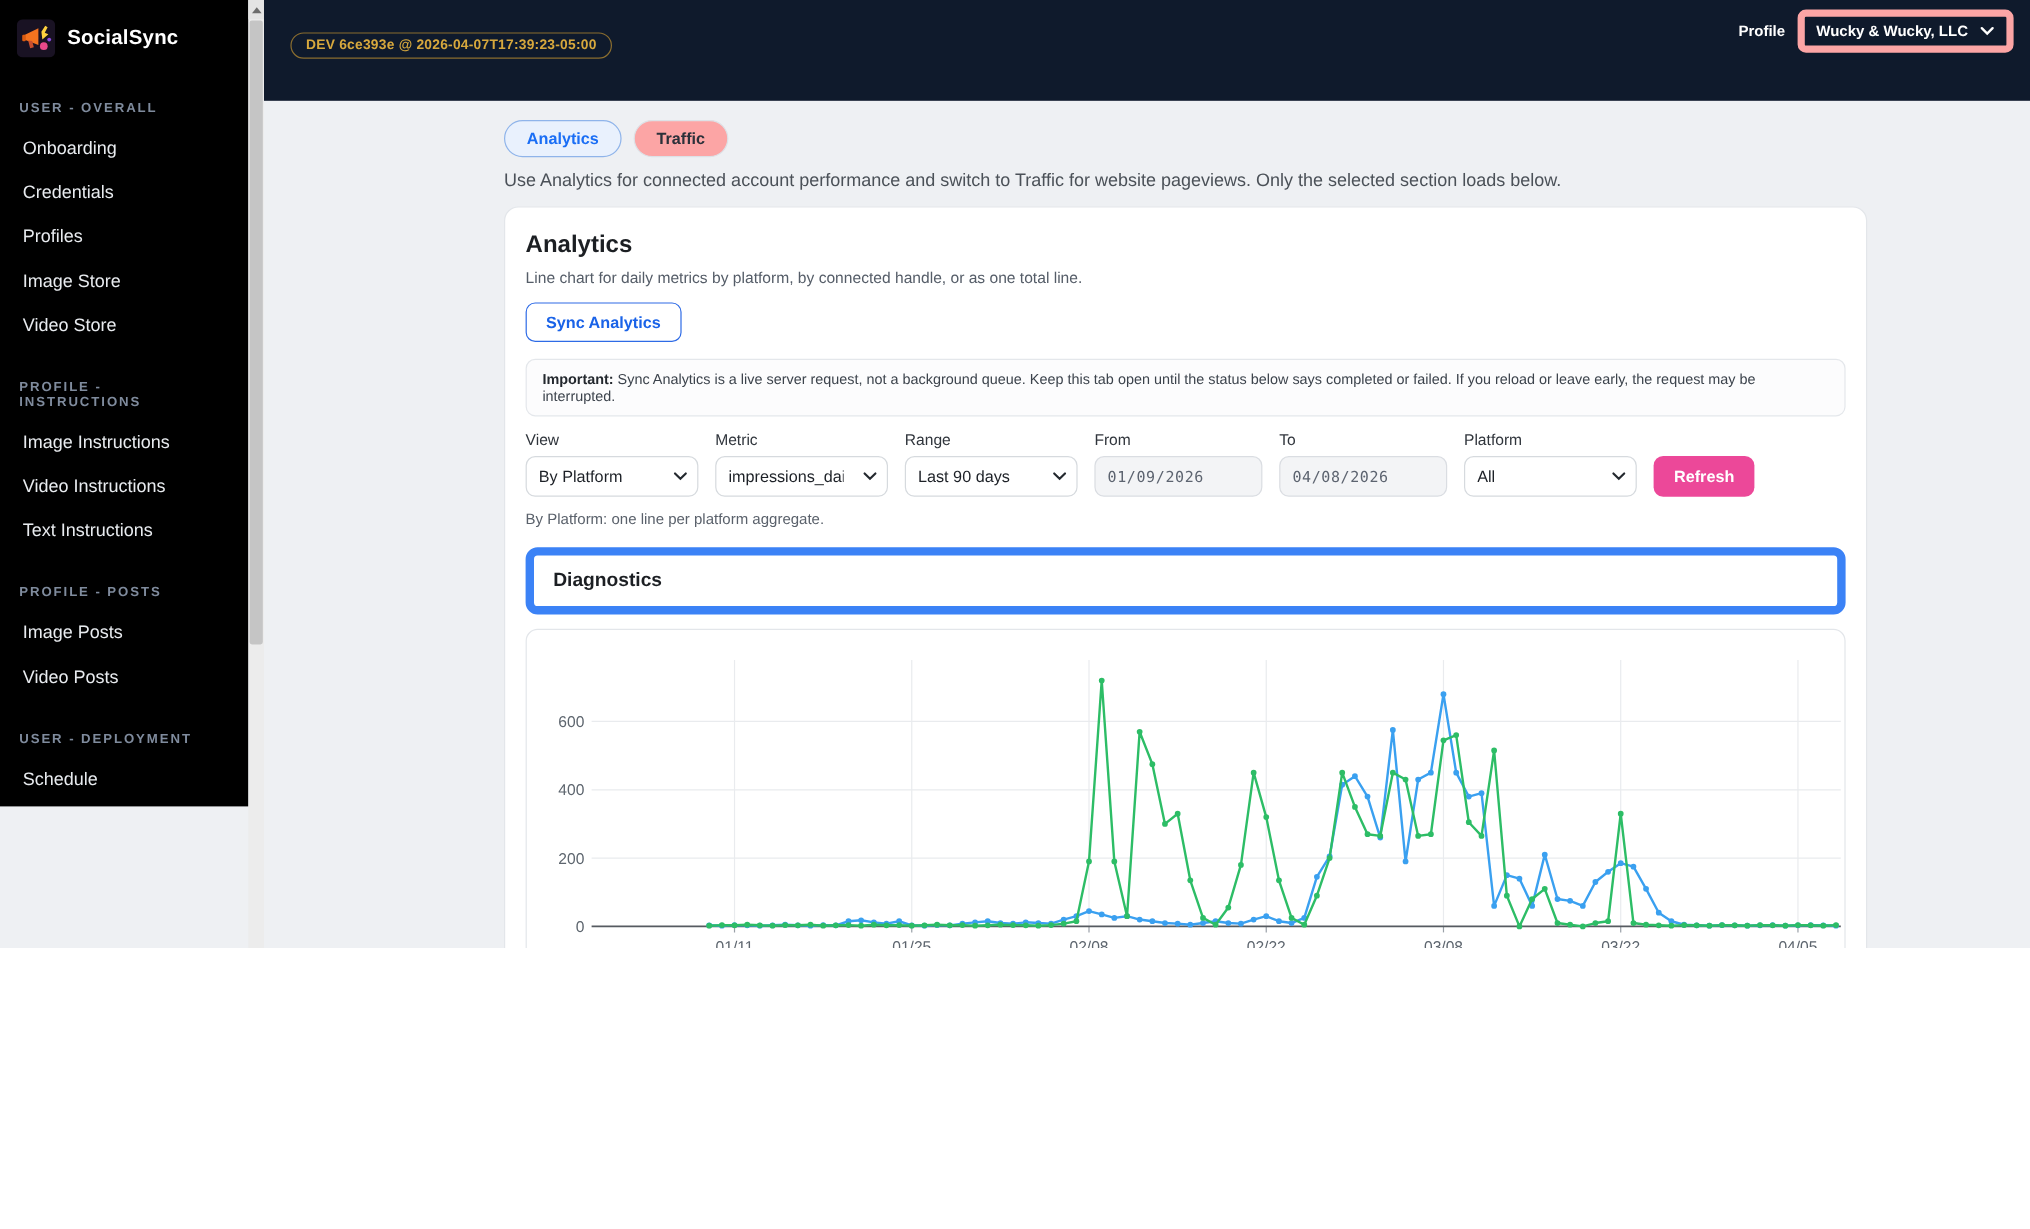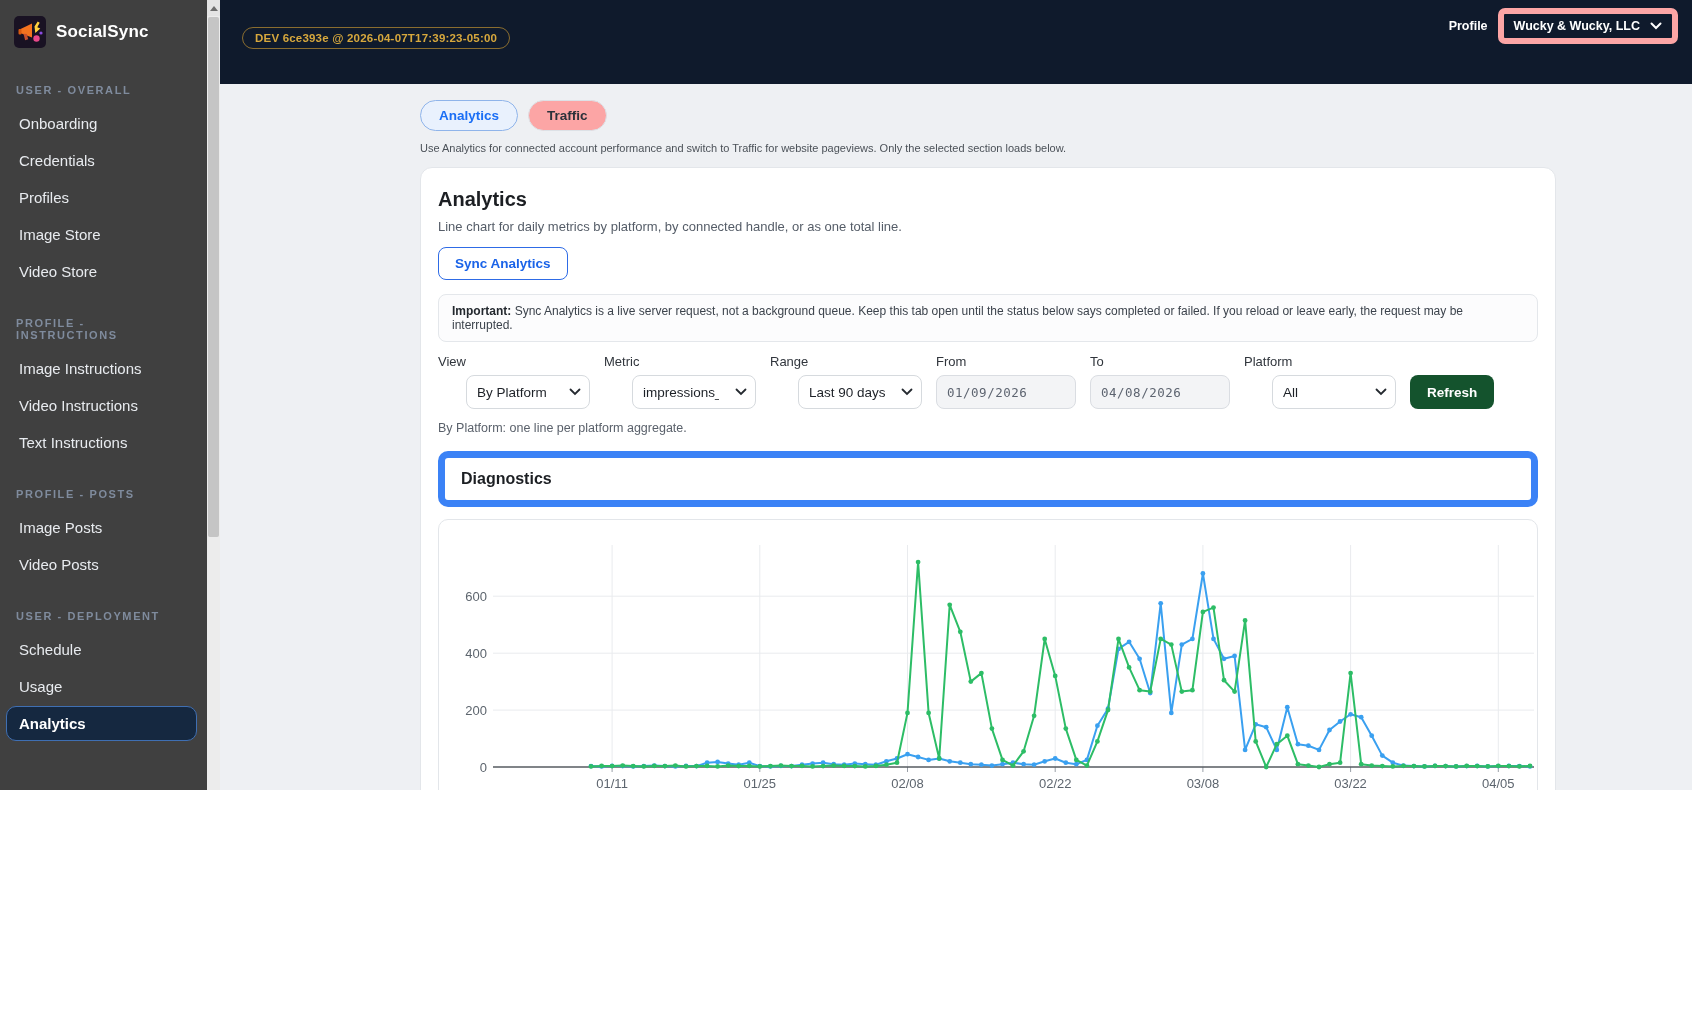--- a/index.html
+++ b/index.html
@@ -2,21 +2,21 @@
 <html><head>
 <meta charset="utf-8">
 <style>
   * { margin:0; padding:0; box-sizing:border-box; }
   html,body { background:#ffffff; font-family:"Liberation Sans", sans-serif; }
   body { width:1692px; height:1024px; position:relative; }
 
   .app { position:absolute; top:0; left:0; width:1692px; height:790px; overflow:hidden; background:#eef0f3; }
 
   
-  .sidebar { position:absolute; top:0; left:0; width:207px; height:790px; background:#404040; color:#e8ebef; overflow:hidden; }
+  .sidebar { position:absolute; top:0; left:0; width:207px; height:672px; background:#000000; color:#e8ebef; overflow:hidden; }
   .brand { display:flex; align-items:center; gap:10px; padding:16px 14px 10px 14px; }
   .brand-name { font-size:17px; font-weight:bold; color:#ffffff; letter-spacing:.2px; }
   .logo { width:32px; height:32px; display:inline-block; flex:0 0 auto; }
   .nav-section-title { font-size:11px; font-weight:bold; letter-spacing:1.6px; color:#7f8b9d; padding:26px 16px 8px 16px; }
   .nav-item { font-size:15px; color:#e8ebef; padding:8px 12px; margin:2px 10px 2px 6px; border-radius:10px; border:1px solid transparent; cursor:pointer; }
   .nav-item.active { background:#152840; border-color:#3f6fb3; font-weight:bold; color:#ffffff; }
 
   
   .sidebar-scrollbar { position:absolute; top:0; left:207px; width:13px; height:790px; background:#ececec; }
   .sb-btn { width:13px; height:16px; background:#e4e4e4; display:flex; align-items:center; justify-content:center; }
@@ -31,37 +31,37 @@
   .profile-label { color:#ffffff; font-weight:bold; font-size:12.5px; }
   .profile-select { display:flex; align-items:center; gap:10px; background:#0f1a2c; border:6px solid #fca5a5; border-radius:7px; padding:5px 10px; color:#ffffff; font-size:12.5px; font-weight:bold; min-width:150px; justify-content:space-between; cursor:pointer; }
 
   
   .content { padding:16px 0 0 200px; width:1336px; }
   .tabs { display:flex; gap:10px; }
   .tab { font-size:13.5px; font-weight:bold; padding:7px 18px; border-radius:17px; border:1px solid #dde1e6; background:#fca5a5; color:#2b3publicité publié publié;}
   .tab { color:#2b3publicité; }
   .tab { color:#2b313a; cursor:pointer; }
   .tab.active { background:#e9f1fd; border-color:#8fb4ea; color:#1a6ef5; }
-  .tabs-hint { font-size:11px; color:#4b5158; margin-top:11px; }
+  .tabs-hint { font-size:15px; color:#4b5158; margin-top:11px; }
 
   .card { margin-top:13px; width:1136px; background:#ffffff; border:1px solid #e3e6ea; border-radius:12px; padding:18px 17px 24px 17px; min-height:640px; }
   .card h2 { font-size:20px; color:#1c1f23; margin-top:2px; }
   .muted { font-size:13px; color:#555d68; margin-top:8px; }
   .sync-btn { margin-top:13px; background:#ffffff; border:1px solid #2e6be6; color:#1a63e8; font-weight:bold; font-size:13.5px; padding:8px 16px; border-radius:8px; cursor:pointer; font-family:inherit; }
   .important-box { margin-top:14px; border:1px solid #e4e7eb; background:#fcfcfd; border-radius:8px; padding:9px 13px; font-size:12px; color:#3c434c; }
   .important-box strong { color:#23282e; }
 
   .filters { display:flex; gap:14px; margin-top:12px; align-items:flex-end; }
   .field { display:flex; flex-direction:column; }
   .field-label { font-size:13px; color:#30353c; margin-bottom:6px; }
   .sel-wrap { position:relative; }
-  .sel-wrap select { appearance:none; -webkit-appearance:none; width:124px; height:34px; border:1px solid #d6dade; border-radius:8px; background:#ffffff; font-size:13.5px; color:#1d2127; padding:0 36px 0 10px; font-family:inherit;margin-left:28px; }
+  .sel-wrap select { appearance:none; -webkit-appearance:none; width:144px; height:34px; border:1px solid #d6dade; border-radius:8px; background:#ffffff; font-size:13.5px; color:#1d2127; padding:0 36px 0 10px; font-family:inherit; }
   .sel-wrap .chev { position:absolute; right:9px; top:13px; pointer-events:none; }
   .date-input { width:140px; height:34px; border:1px solid #dadde2; border-radius:8px; background:#f3f4f6; color:#5d6470; font-size:12.5px; font-family:"DejaVu Sans Mono","Liberation Mono",monospace; padding:0 10px; letter-spacing:.5px; }
-  .refresh-btn { background:#14532d; color:#ffffff; font-weight:bold; font-size:13.5px; border:none; border-radius:8px; height:34px; padding:0 17px; cursor:pointer; font-family:inherit; }
+  .refresh-btn { background:#ec4899; color:#ffffff; font-weight:bold; font-size:13.5px; border:none; border-radius:8px; height:34px; padding:0 17px; cursor:pointer; font-family:inherit; }
   .view-hint { font-size:12.5px; color:#5a616b; margin-top:12px; }
 
   .diag-box { margin-top:16px; border:7px solid #3b82f6; border-radius:10px; padding:12px 16px; }
   .diag-box h3 { font-size:16px; color:#1c1f23; }
 
   .chart-box { margin-top:12px; border:1px solid #e3e6ea; border-radius:10px; padding:1px 0 10px 0; }
   text.tick { font-size:13px; fill:#5d656e; font-family:"Liberation Sans",sans-serif; }
 </style>
 </head>
 <body>

